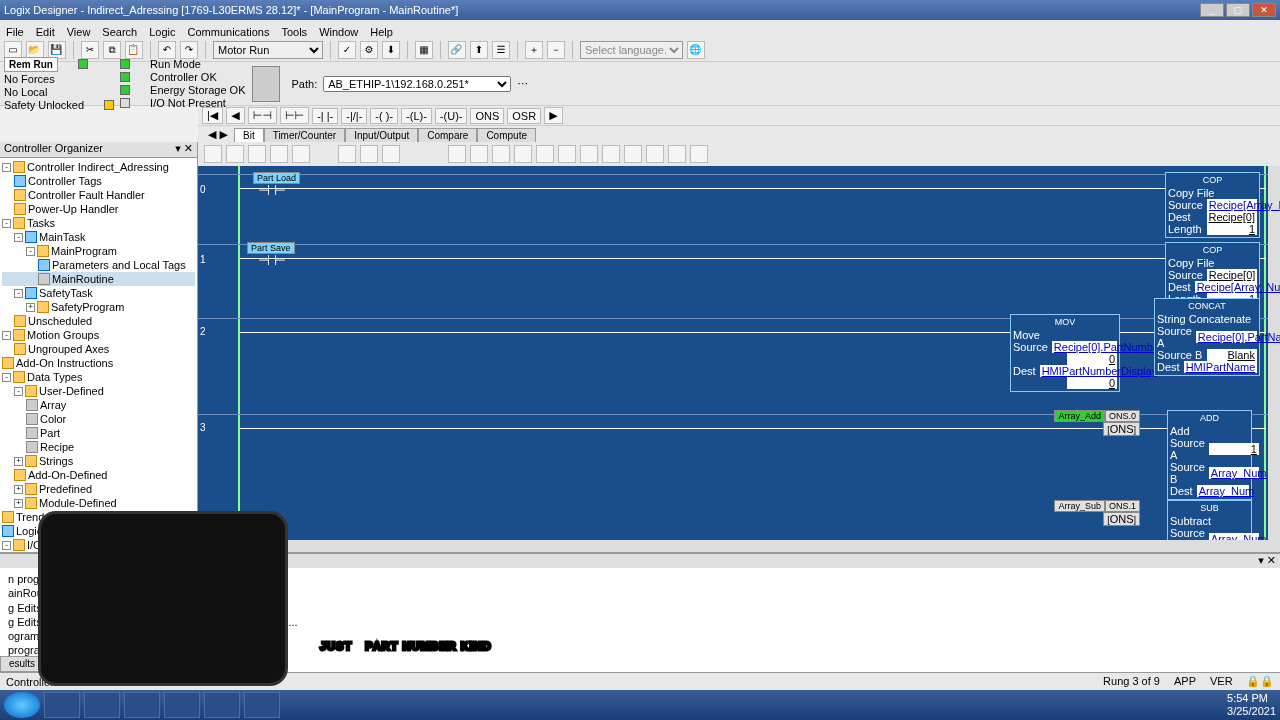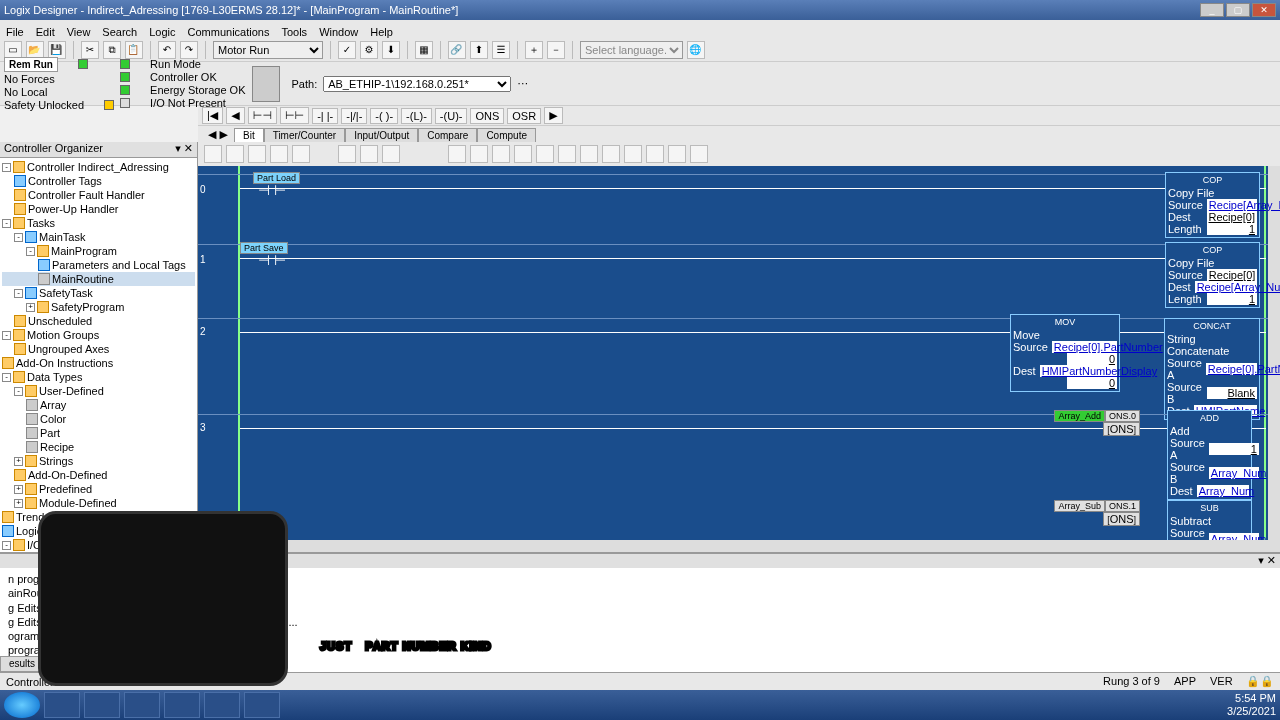--- a/index.html
+++ b/index.html
@@ -83,21 +83,21 @@
 .output-tabs { position: absolute; bottom: 0; left: 0; height: 16px; display: flex; }
 .output-tab { padding: 1px 8px; border: 1px solid #999; background: #ddd; font-size: 10px; }
 
 
 .statusbar { height: 18px; background: #e8e8e8; border-top: 1px solid #999; display: flex; align-items: center; justify-content: space-between; padding: 0 6px; font-size: 10px; }
 
 
 .taskbar { height: 30px; background: linear-gradient(#3a5f98, #1a3f78); display: flex; align-items: center; padding: 0 4px; gap: 4px; justify-content: space-between; }
 .taskbar .start { width: 36px; height: 26px; background: radial-gradient(#6cf, #06c); border-radius: 50%; }
 .taskbar .tbitem { width: 36px; height: 26px; background: #2a4f88; border: 1px solid #4a6fa8; }
-.taskbar .tray { color: #fff; font-size: 10px; text-align: right; line-height: 1.2; }
+.taskbar .tray { color: #fff; font-size: 10px; text-align: left; line-height: 1.2; }
 
 
 .webcam { position: absolute; left: 38px; bottom: 34px; width: 250px; height: 175px; background: #111; border-radius: 18px; border: 3px solid #333; }
 .caption { position: absolute; left: 320px; bottom: 60px; font-size: 44px; font-weight: 900; color: #fff; -webkit-text-stroke: 3px #000; letter-spacing: 1px; }
 .caption .hl { color: #6fe0e8; }
 
 .scrollbar-v { position: absolute; right: 0; top: 0; bottom: 0; width: 12px; background: #ddd; }
 .scrollbar-h { height: 12px; background: #ddd; display: flex; }
 </style>
 </head>
@@ -406,21 +406,21 @@
             <span class="val">Recipe[0]</span>
           </div>
         <div class="inst-row">
             <span>Length</span>
             <span class="val">1</span>
           </div>
       </div>
 
       <div class="rung" style="top:78px"></div>
       <span class="rung-num" style="top:88px">1</span>
-      <div class="tag-label" style="top:76px;left:42px">Part Save</div>
+      <div class="tag-label" style="top:76px;left:49px">Part Save</div>
       <div class="contact" style="top:86px;left:60px">⊣ ⊢</div>
       <div class="rung-line" style="top:92px;right:14px"></div>
       <div class="inst-box" style="top:76px;right:20px;width:95px">
         <div class="inst-title">COP</div>
         <div class="inst-row">
             <span>Copy File</span>
           </div>
         <div class="inst-row">
             <span>Source</span>
             <span class="val">Recipe[0]</span>
@@ -453,21 +453,21 @@
           </div>
         <div class="inst-row">
             <span>Dest</span>
             <span class="val link">HMIPartNumberDisplay</span>
           </div>
         <div class="inst-row">
             <span></span>
             <span class="val">0</span>
           </div>
       </div>
-      <div class="inst-box" style="top:152px;right:20px;width:96px">
+      <div class="inst-box" style="top:132px;right:20px;width:106px">
         <div class="inst-title">CONCAT</div>
         <div class="inst-row">
             <span>String Concatenate</span>
           </div>
         <div class="inst-row">
             <span>Source A</span>
             <span class="val link">Recipe[0].PartNam</span>
           </div>
         <div class="inst-row">
             <span>Source B</span>

